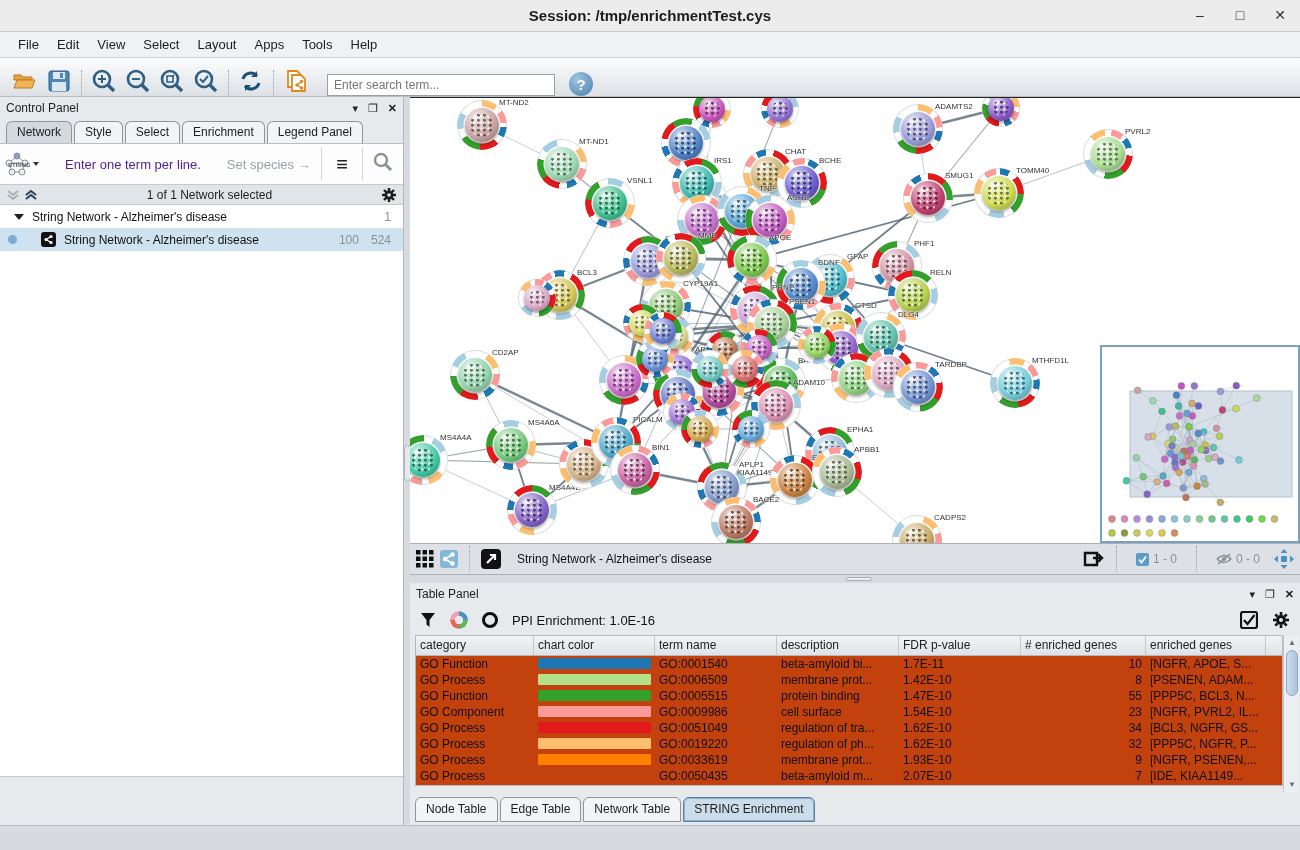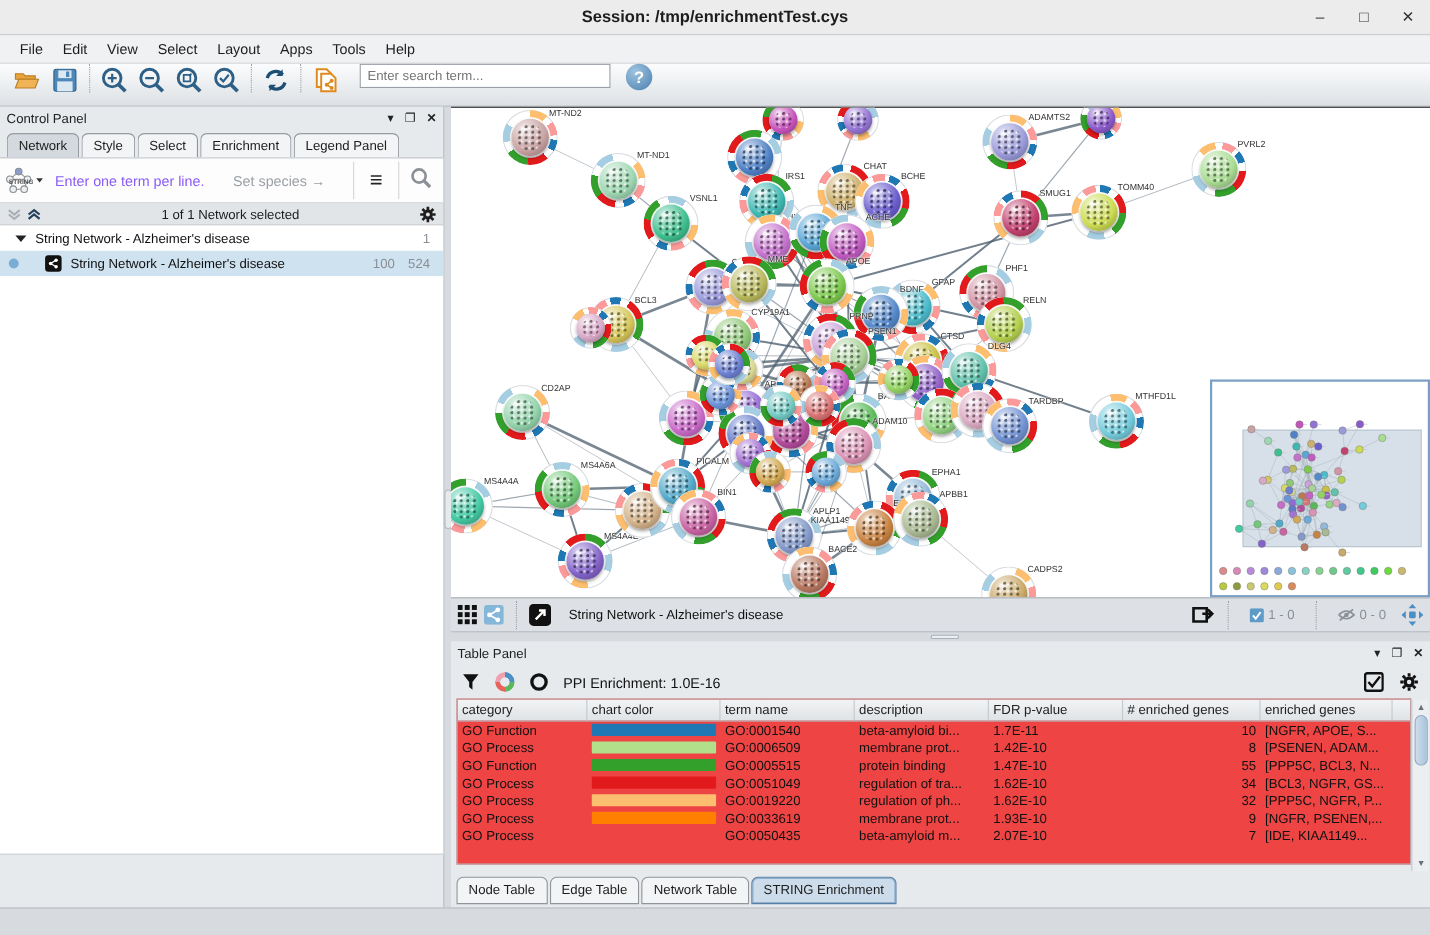--- a/index.html
+++ b/index.html
@@ -17,21 +17,21 @@
     font-size:14px; color:#333; cursor:default; }
 
   
   #menubar { left:0; top:32px; width:1300px; height:26px; background:#f0f1f2;
     border-bottom:1px solid #cfd3d7; display:flex; align-items:center; padding-left:10px; gap:2px;}
   .menu-item { font-size:13px; color:#1d1d1d; padding:3px 8px; }
 
   
   #toolbar { left:0; top:58px; width:1300px; height:39px;
     background:linear-gradient(#fbfcfd,#dde1e5); border-bottom:1px solid #b9bec3;
-    display:flex; align-items:flex-start; padding-left:8px; }
+    display:flex; align-items:flex-end; padding-left:8px; }
   .tbtn { width:34px; height:30px; display:flex; align-items:center; justify-content:center; }
   .tsep { width:1px; height:26px; margin:0 5px; border-left:1px dotted #9aa0a6; }
   #search-input { width:228px; height:22px; border:1px solid #9aa0a6; background:#fff;
     font-size:12px; padding:0 6px; color:#444; margin-left:14px; }
   #help-btn { margin-left:14px; width:24px; height:24px; border-radius:50%;
     background:radial-gradient(circle at 35% 30%, #9fc4e0, #4a7fae); color:#fff;
     font-weight:bold; font-size:15px; display:flex; align-items:center; justify-content:center; }
 
   
   #control-panel { left:0; top:97px; width:404px; height:728px; background:#e7eaed;
@@ -40,21 +40,21 @@
   .panel-head .ph-title { font-size:12px; color:#222; }
   .ph-icons { margin-left:auto; display:flex; gap:10px; align-items:center; }
   .ph-ic { font-size:11px; color:#222; line-height:1; }
   #cp-tabs { display:flex; padding:2px 4px 0 6px; gap:2px; height:24px; }
   .cp-tab { font-size:12px; padding:3px 10px 4px; border:1px solid #8f959b;
     border-bottom:none; border-radius:6px 6px 0 0; background:#f3f4f5; color:#1d1d1d; }
   .cp-tab.sel { background:#d3d9de; font-weight:normal; }
   #string-row { height:42px; border-top:1px solid #b9bec3; border-bottom:1px solid #c6cacd;
     background:#fdfdfd; display:flex; align-items:center; }
   #string-logo { width:44px; display:flex; align-items:center; justify-content:center; gap:2px; }
-  #string-ph { color:#8b5cf6; font-size:13px; margin-left:6px; }
+  #string-ph { color:#4c1d95; font-size:13px; margin-left:21px; }
   #species-ph { color:#9aa0a6; font-size:13px; margin-left:26px; }
   .vline { width:1px; height:34px; background:#d2d6d9; }
   #burger { font-size:20px; color:#222; width:40px; text-align:center; }
   #net-sel-bar { height:20px; background:#e2e5e8; border-bottom:1px solid #c6cacd;
     display:flex; align-items:center; padding:0 6px; }
   #net-sel-text { flex:1; text-align:center; font-size:12px; color:#1d1d1d; }
   #net-tree { background:#fff; height:572px; border-bottom:1px solid #c6cacd; }
   .tree-row { height:23px; display:flex; align-items:center; font-size:12px; color:#111; }
   .tree-row .grow { flex:1; }
   .tree-row .cnt { color:#8a9096; margin-right:12px; font-size:12px; }
@@ -87,21 +87,21 @@
   .nt-stat { font-size:12px; color:#8a9096; display:flex; align-items:center; gap:4px; padding:0 8px; }
   #splitter { left:410px; top:575px; width:890px; height:8px; background:#d7dbe0; }
   #splitter .pill { position:absolute; left:436px; top:2px; width:26px; height:4px;
     border:1px solid #aab0b6; border-radius:3px; background:#eceff1; }
 
   
   #table-panel { left:410px; top:583px; width:890px; height:242px; background:#e7eaed; }
   #tp-toolbar { height:30px; display:flex; align-items:center; gap:14px; padding:0 10px; }
   #ppi-text { font-size:13px; color:#111; }
   #tp-right { margin-left:auto; display:flex; gap:14px; align-items:center; }
-  #grid { position:absolute; left:5px; top:52px; width:868px; height:151px; background:#ef4444;
+  #grid { position:absolute; left:5px; top:52px; width:868px; height:151px; background:#c2410c;
     border:1px solid #b3b8bd; overflow:hidden; }
   .gh-row { display:flex; height:20px; background:linear-gradient(#f2f3f4,#dfe3e6);
     border-bottom:1px solid #b3b8bd; }
   .gh-cell { font-size:12px; color:#222; padding:2px 4px; border-right:1px solid #c3c8cc;
     overflow:hidden; white-space:nowrap; }
   .g-row { display:flex; height:16px; }
   .g-cell { font-size:12px; color:#111; padding:0 4px; overflow:hidden; white-space:nowrap;
     line-height:16px; }
   .chip { height:11px; margin-top:2px; border-radius:1px; }
   #grid-vsb { position:absolute; right:1px; top:53px; width:16px; height:156px;
@@ -1439,20 +1439,31 @@
             <div class="g-cell" style="width: 121px;">
               <div class="chip" style="background: rgb(51, 160, 44);"></div>
             </div>
             <div class="g-cell" style="width: 122px;">GO:0005515</div>
             <div class="g-cell" style="width: 122px;">protein binding</div>
             <div class="g-cell" style="width: 122px;">1.47E-10</div>
             <div class="g-cell" style="width: 125px; text-align: right;">55</div>
             <div class="g-cell" style="width: 120px;">[PPP5C, BCL3, N...</div>
           </div>
           <div class="g-row">
+            <div class="g-cell" style="width: 118px;">GO Component</div>
+            <div class="g-cell" style="width: 121px;">
+              <div class="chip" style="background: rgb(251, 154, 153);"></div>
+            </div>
+            <div class="g-cell" style="width: 122px;">GO:0009986</div>
+            <div class="g-cell" style="width: 122px;">cell surface</div>
+            <div class="g-cell" style="width: 122px;">1.54E-10</div>
+            <div class="g-cell" style="width: 125px; text-align: right;">23</div>
+            <div class="g-cell" style="width: 120px;">[NGFR, PVRL2, IL...</div>
+          </div>
+          <div class="g-row">
             <div class="g-cell" style="width: 118px;">GO Process</div>
             <div class="g-cell" style="width: 121px;">
               <div class="chip" style="background: rgb(227, 26, 28);"></div>
             </div>
             <div class="g-cell" style="width: 122px;">GO:0051049</div>
             <div class="g-cell" style="width: 122px;">regulation of tra...</div>
             <div class="g-cell" style="width: 122px;">1.62E-10</div>
             <div class="g-cell" style="width: 125px; text-align: right;">34</div>
             <div class="g-cell" style="width: 120px;">[BCL3, NGFR, GS...</div>
           </div>

